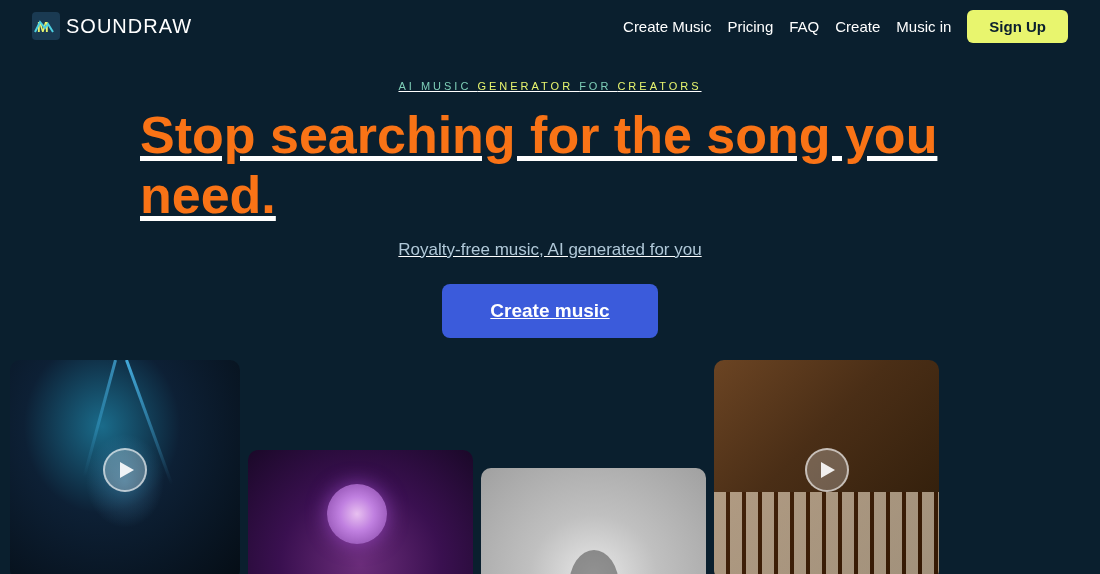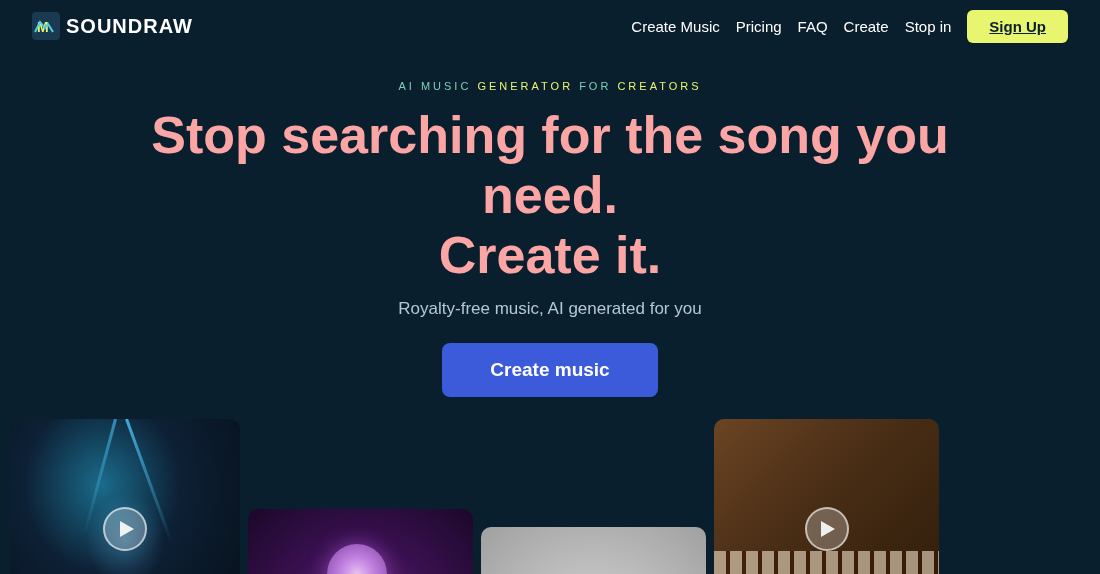--- a/index.html
+++ b/index.html
@@ -31,79 +31,78 @@
       gap: 6px;
     }
 
     .logo-mark {
       width: 28px;
       height: 28px;
     }
 
     .logo-text {
       font-size: 20px;
-      font-weight: 700;
+      font-weight: 400;
       color: #ffffff;
       letter-spacing: 1px;
     }
 
     .nav-link {
       font-size: 15px;
       color: #ffffff;
       text-decoration: none;
       cursor: pointer;
     }
 
     .btn-signup {
       background-color: #e8f56e;
       color: #0a1f2e;
       border: none;
       border-radius: 6px;
       padding: 8px 22px;
       font-size: 15px;
       font-weight: 600;
       cursor: pointer;
-      text-decoration: underline;
     }
 
     .btn-signin {
       background: transparent;
       color: #ffffff;
       border: none;
       font-size: 15px;
       cursor: pointer;
     }
 
     
     .hero {
       display: flex;
       flex-direction: column;
       align-items: center;
       padding-top: 28px;
       position: relative;
+      text-decoration: underline;
     }
 
     .ai-tag {
       font-size: 11px;
       letter-spacing: 3px;
       color: #7ecfb8;
       margin-bottom: 14px;
       text-transform: uppercase;
     }
 
     .ai-tag span.highlight {
       color: #e8f56e;
     }
 
     .hero-title {
       font-size: 52px;
       font-weight: 800;
-      text-align: center;
       line-height: 1.15;
-      color: #fca5a5;
+      color: #f97316;
       max-width: 820px;
       margin-bottom: 14px;
     }
 
     .hero-sub {
       font-size: 17px;
       color: #b0c8d8;
       margin-bottom: 24px;
     }
 
@@ -295,32 +294,31 @@
       <path d="M3 20 L8 10 L13 16 L16 12 L21 20" stroke="#4dd0e1" stroke-width="2" fill="none"></path>
     </svg>
     <span class="logo-text">SOUNDRAW</span>
   </div>
 
   <div class="nav-right">
     <a class="nav-link">Create Music</a>
     <a class="nav-link">Pricing</a>
     <a class="nav-link">FAQ</a>
     <a class="nav-link">Create</a>
-    <button class="btn-signin">Stop in</button>
+    <button class="btn-signin">Music in</button>
     <button class="btn-signup">Sign Up</button>
   </div>
 </nav>
 
 <div class="hero">
   <p class="ai-tag">
     <span>AI MUSIC </span><span class="highlight">GENERATOR </span><span>FOR </span><span class="highlight">CREATORS</span>
   </p>
   <h1 class="hero-title">
     <span>Stop searching for the song you need.</span><br>
-    <span>Create it.</span>
   </h1>
   <p class="hero-sub">Royalty-free music, AI generated for you</p>
   <button class="btn-create">Create music</button>
 </div>
 
 <div class="grid-outer">
 
   <div class="img-col img-col-1">
     <div class="img-tile tile-concert">
       <div class="lights"></div>

